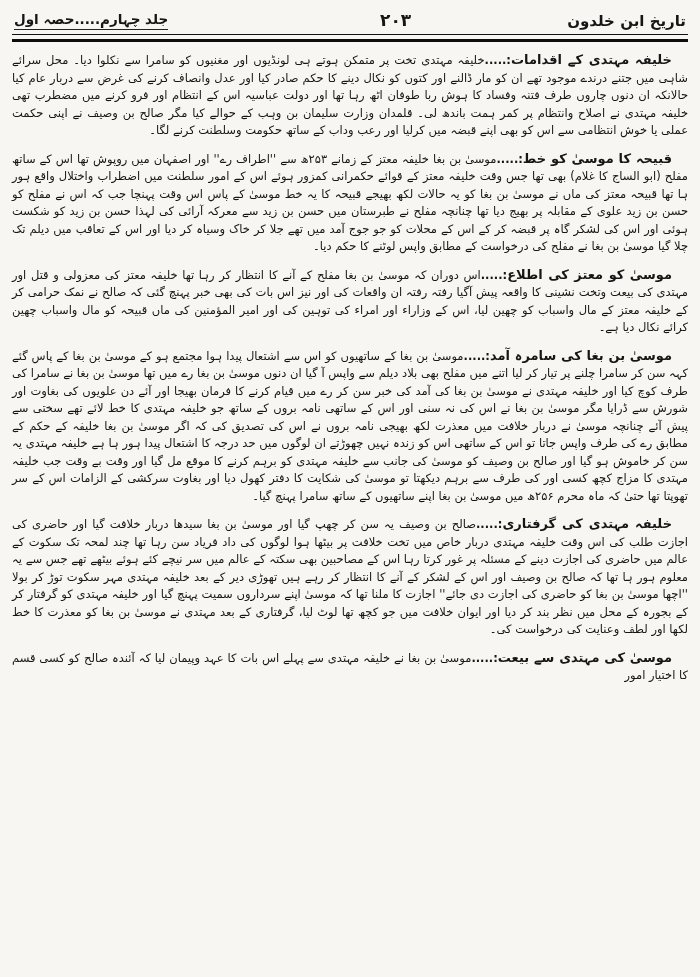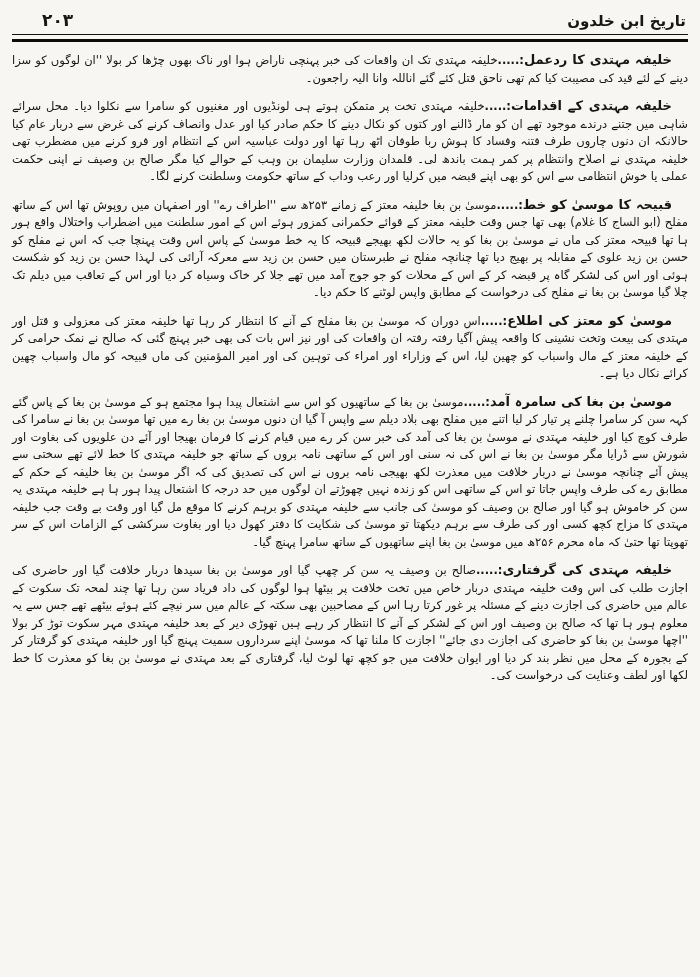--- a/index.html
+++ b/index.html
@@ -49,27 +49,25 @@
   }
 </style>
 </head>
 <body>
 
 <div class="page">
 
   <div class="hdr">
     <span class="hdr-title">تاریخ ابن خلدون</span>
     <span class="hdr-pagenum">۲۰۳</span>
+    <span class="hdr-volume">جلد چہارم.....حصہ اول</span>
   </div>
   <div class="rule-thin"></div>
   <div class="rule-thick"></div>
 
-  <p class="sec">
-    <span class="head">خلیفہ مہتدی کا ردعمل</span><span class="leader">:.....</span><span>خلیفہ مہتدی تک ان واقعات کی خبر پہنچی ناراض ہوا اور ناک بھوں چڑھا کر بولا ''ان لوگوں کو سزا دینے کے لئے قید کی مصیبت کیا کم تھی ناحق قتل کئے گئے اناللہ وانا الیہ راجعون۔</span>
-  </p>
 
   <p class="sec">
     <span class="head">خلیفہ مہتدی کے اقدامات</span><span class="leader">:.....</span><span>خلیفہ مہتدی تخت پر متمکن ہوتے ہی لونڈیوں اور مغنیوں کو سامرا سے نکلوا دیا۔ محل سرائے شاہی میں جتنے درندے موجود تھے ان کو مار ڈالنے اور کتوں کو نکال دینے کا حکم صادر کیا اور عدل وانصاف کرنے کی غرض سے دربار عام کیا حالانکہ ان دنوں چاروں طرف فتنہ وفساد کا ہوش ربا طوفان اٹھ رہا تھا اور دولت عباسیہ اس کے انتظام اور فرو کرنے میں مضطرب تھی خلیفہ مہتدی نے اصلاح وانتظام پر کمر ہمت باندھ لی۔ قلمدان وزارت سلیمان بن وہب کے حوالے کیا مگر صالح بن وصیف نے اپنی حکمت عملی یا خوش انتظامی سے اس کو بھی اپنے قبضہ میں کرلیا اور رعب وداب کے ساتھ حکومت وسلطنت کرنے لگا۔</span>
   </p>
 
   <p class="sec">
     <span class="head">قبیحہ کا موسیٰ کو خط</span><span class="leader">:.....</span><span>موسیٰ بن بغا خلیفہ معتز کے زمانے ۲۵۳ھ سے ''اطراف رے'' اور اصفہان میں روپوش تھا اس کے ساتھ مفلح (ابو الساج کا غلام) بھی تھا جس وقت خلیفہ معتز کے قوائے حکمرانی کمزور ہوئے اس کے امور سلطنت میں اضطراب واختلال واقع ہور ہا تھا قبیحہ معتز کی ماں نے موسیٰ بن بغا کو یہ حالات لکھ بھیجے قبیحہ کا یہ خط موسیٰ کے پاس اس وقت پہنچا جب کہ اس نے مفلح کو حسن بن زید علوی کے مقابلہ پر بھیج دیا تھا چنانچہ مفلح نے طبرستان میں حسن بن زید سے معرکہ آرائی کی لہذا حسن بن زید کو شکست ہوئی اور اس کی لشکر گاہ پر قبضہ کر کے اس کے محلات کو جو جوج آمد میں تھے جلا کر خاک وسیاہ کر دیا اور اس کے تعاقب میں دیلم تک چلا گیا موسیٰ بن بغا نے مفلح کی درخواست کے مطابق واپس لوٹنے کا حکم دیا۔</span>
   </p>
 
   <p class="sec">
@@ -77,14 +75,17 @@
   </p>
 
   <p class="sec">
     <span class="head">موسیٰ بن بغا کی سامرہ آمد</span><span class="leader">:.....</span><span>موسیٰ بن بغا کے ساتھیوں کو اس سے اشتعال پیدا ہوا مجتمع ہو کے موسیٰ بن بغا کے پاس گئے کہہ سن کر سامرا چلنے پر تیار کر لیا اتنے میں مفلح بھی بلاد دیلم سے واپس آ گیا ان دنوں موسیٰ بن بغا رے میں تھا موسیٰ بن بغا نے سامرا کی طرف کوچ کیا اور خلیفہ مہتدی نے موسیٰ بن بغا کی آمد کی خبر سن کر رے میں قیام کرنے کا فرمان بھیجا اور آئے دن علویوں کی بغاوت اور شورش سے ڈرایا مگر موسیٰ بن بغا نے اس کی نہ سنی اور اس کے ساتھی نامہ بروں کے ساتھ جو خلیفہ مہتدی کا خط لائے تھے سختی سے پیش آئے چنانچہ موسیٰ نے دربار خلافت میں معذرت لکھ بھیجی نامہ بروں نے اس کی تصدیق کی کہ اگر موسیٰ بن بغا خلیفہ کے حکم کے مطابق رے کی طرف واپس جاتا تو اس کے ساتھی اس کو زندہ نہیں چھوڑتے ان لوگوں میں حد درجہ کا اشتعال پیدا ہور ہا ہے خلیفہ مہتدی یہ سن کر خاموش ہو گیا اور صالح بن وصیف کو موسیٰ کی جانب سے خلیفہ مہتدی کو برہم کرنے کا موقع مل گیا اور وقت بے وقت جب خلیفہ مہتدی کا مزاج کچھ کسی اور کی طرف سے برہم دیکھتا تو موسیٰ کی شکایت کا دفتر کھول دیا اور بغاوت سرکشی کے الزامات اس کے سر تھوپتا تھا حتیٰ کہ ماہ محرم ۲۵۶ھ میں موسیٰ بن بغا اپنے ساتھیوں کے ساتھ سامرا پہنچ گیا۔</span>
   </p>
 
   <p class="sec">
     <span class="head">خلیفہ مہتدی کی گرفتاری</span><span class="leader">:.....</span><span>صالح بن وصیف یہ سن کر چھپ گیا اور موسیٰ بن بغا سیدھا دربار خلافت گیا اور حاضری کی اجازت طلب کی اس وقت خلیفہ مہتدی دربار خاص میں تخت خلافت پر بیٹھا ہوا لوگوں کی داد فریاد سن رہا تھا چند لمحہ تک سکوت کے عالم میں حاضری کی اجازت دینے کے مسئلہ پر غور کرتا رہا اس کے مصاحبین بھی سکتہ کے عالم میں سر نیچے کئے ہوئے بیٹھے تھے جس سے یہ معلوم ہور ہا تھا کہ صالح بن وصیف اور اس کے لشکر کے آنے کا انتظار کر رہے ہیں تھوڑی دیر کے بعد خلیفہ مہتدی مہر سکوت توڑ کر بولا ''اچھا موسیٰ بن بغا کو حاضری کی اجازت دی جائے'' اجازت کا ملنا تھا کہ موسیٰ اپنے سرداروں سمیت پہنچ گیا اور خلیفہ مہتدی کو گرفتار کر کے بجورہ کے محل میں نظر بند کر دیا اور ایوان خلافت میں جو کچھ تھا لوٹ لیا، گرفتاری کے بعد مہتدی نے موسیٰ بن بغا کو معذرت کا خط لکھا اور لطف وعنایت کی درخواست کی۔</span>
   </p>
 
+  <p class="sec">
+    <span class="head">موسیٰ کی مہتدی سے بیعت</span><span class="leader">:.....</span><span>موسیٰ بن بغا نے خلیفہ مہتدی سے پہلے اس بات کا عہد وپیمان لیا کہ آئندہ صالح کو کسی قسم کا اختیار امور</span>
+  </p>
 
 </div>
 
 </body></html>

